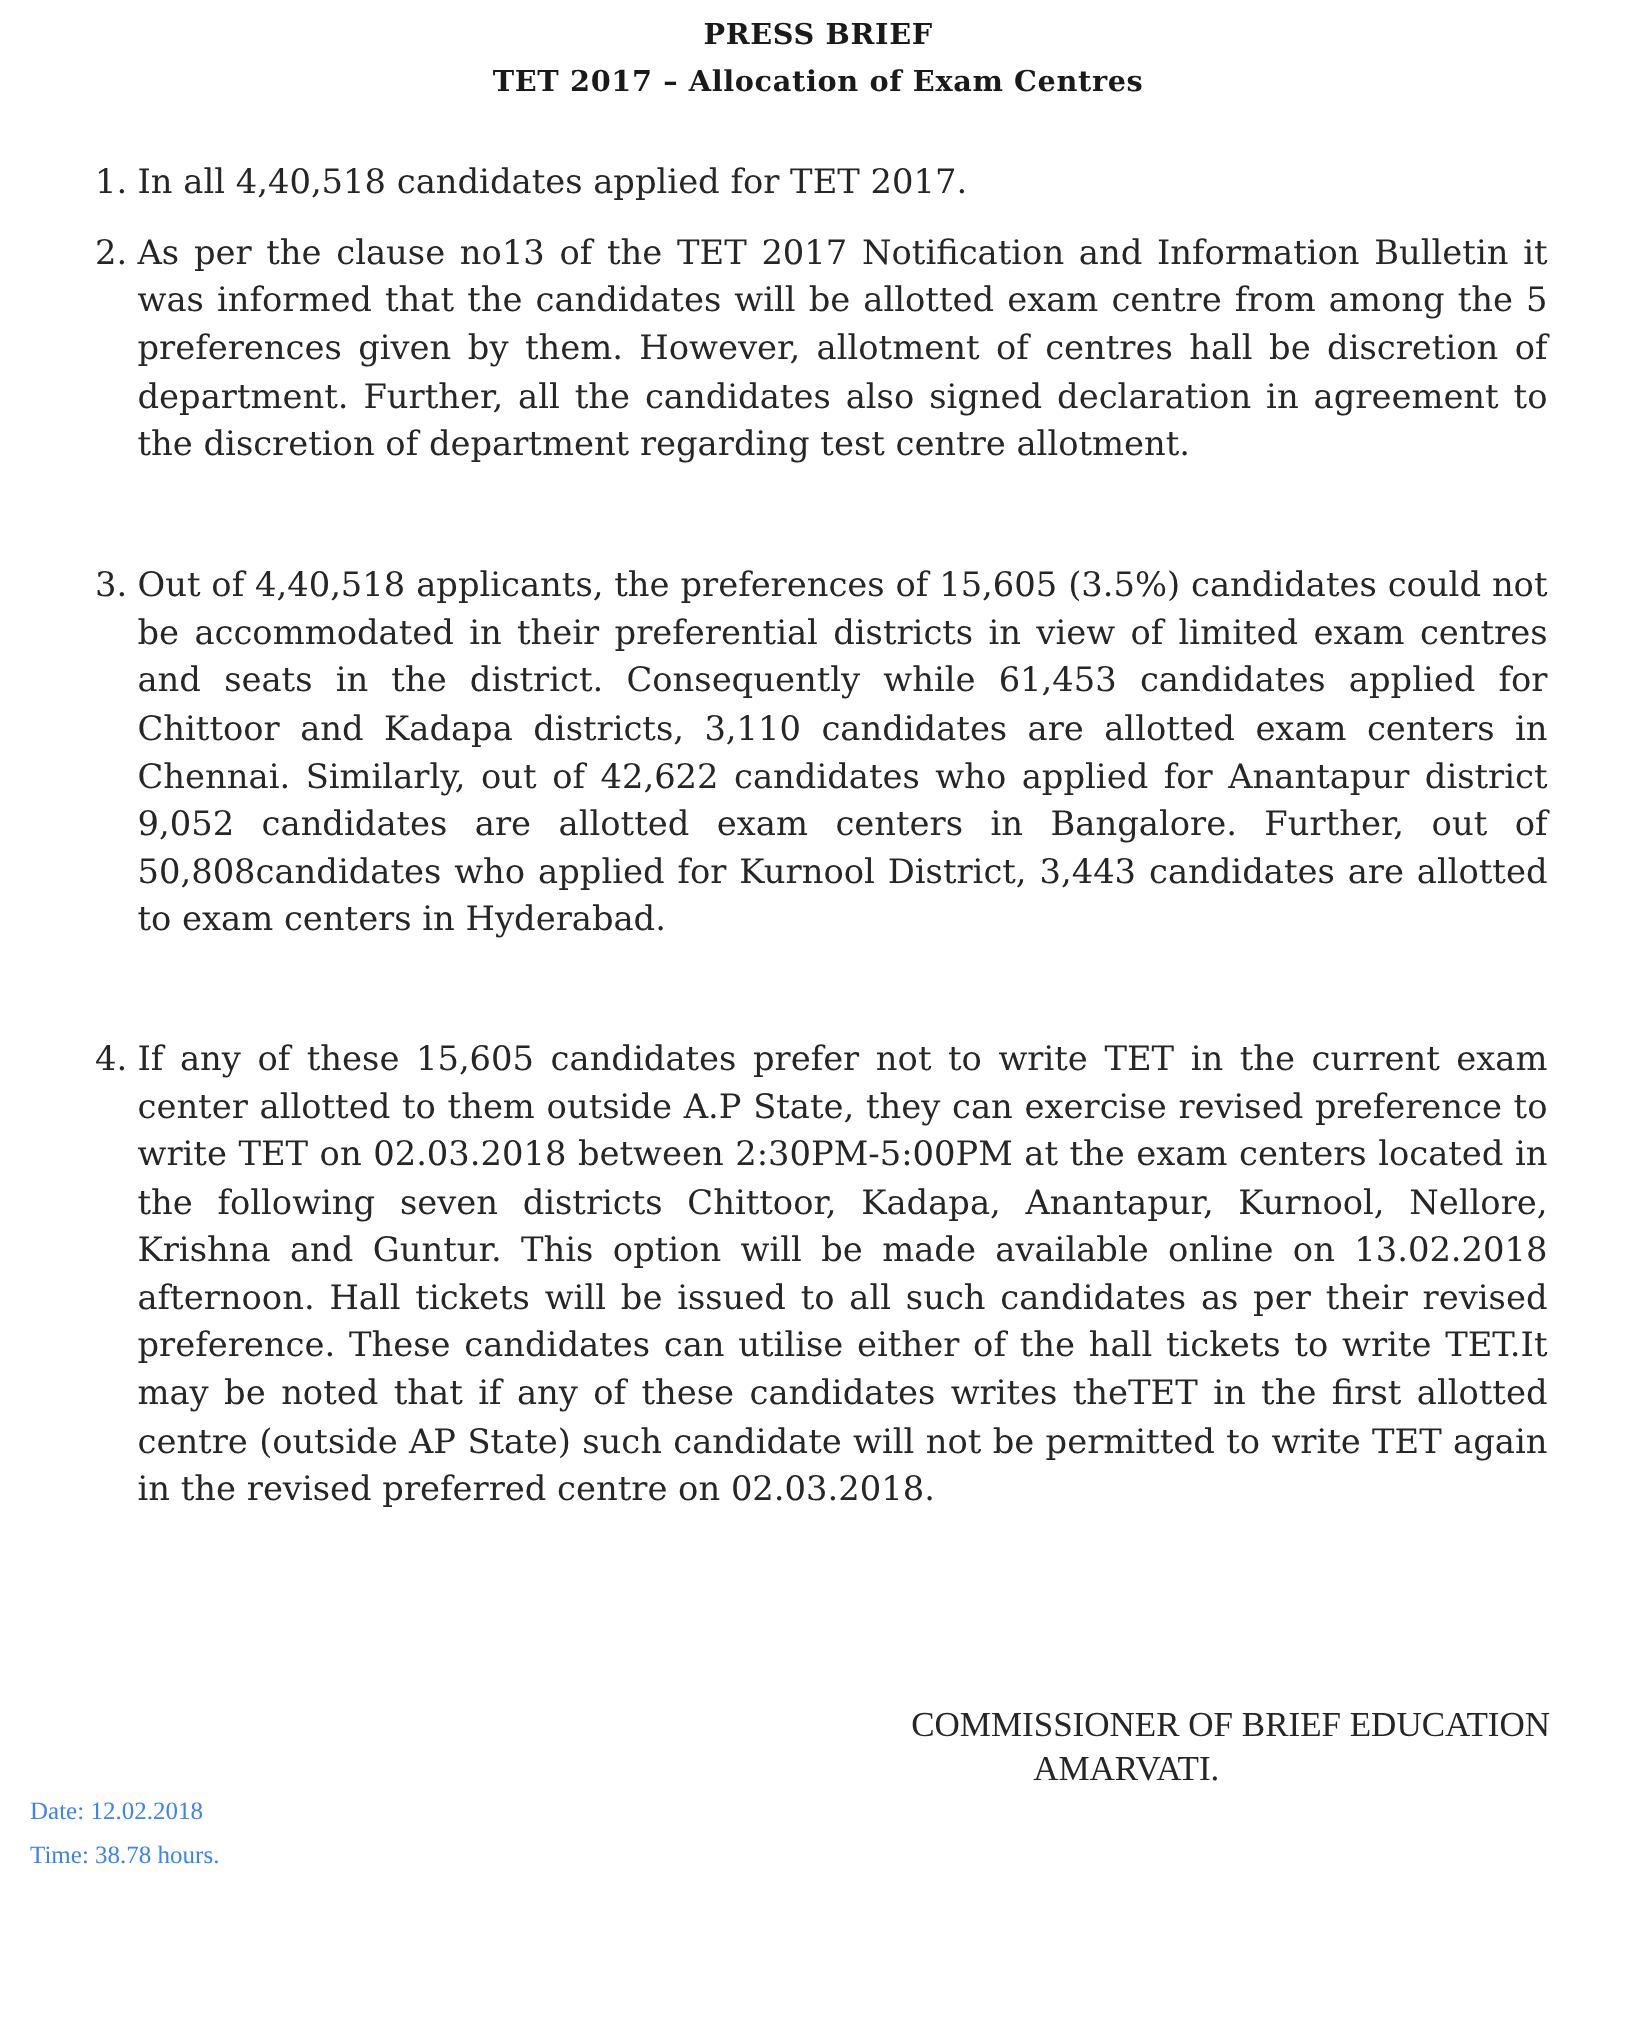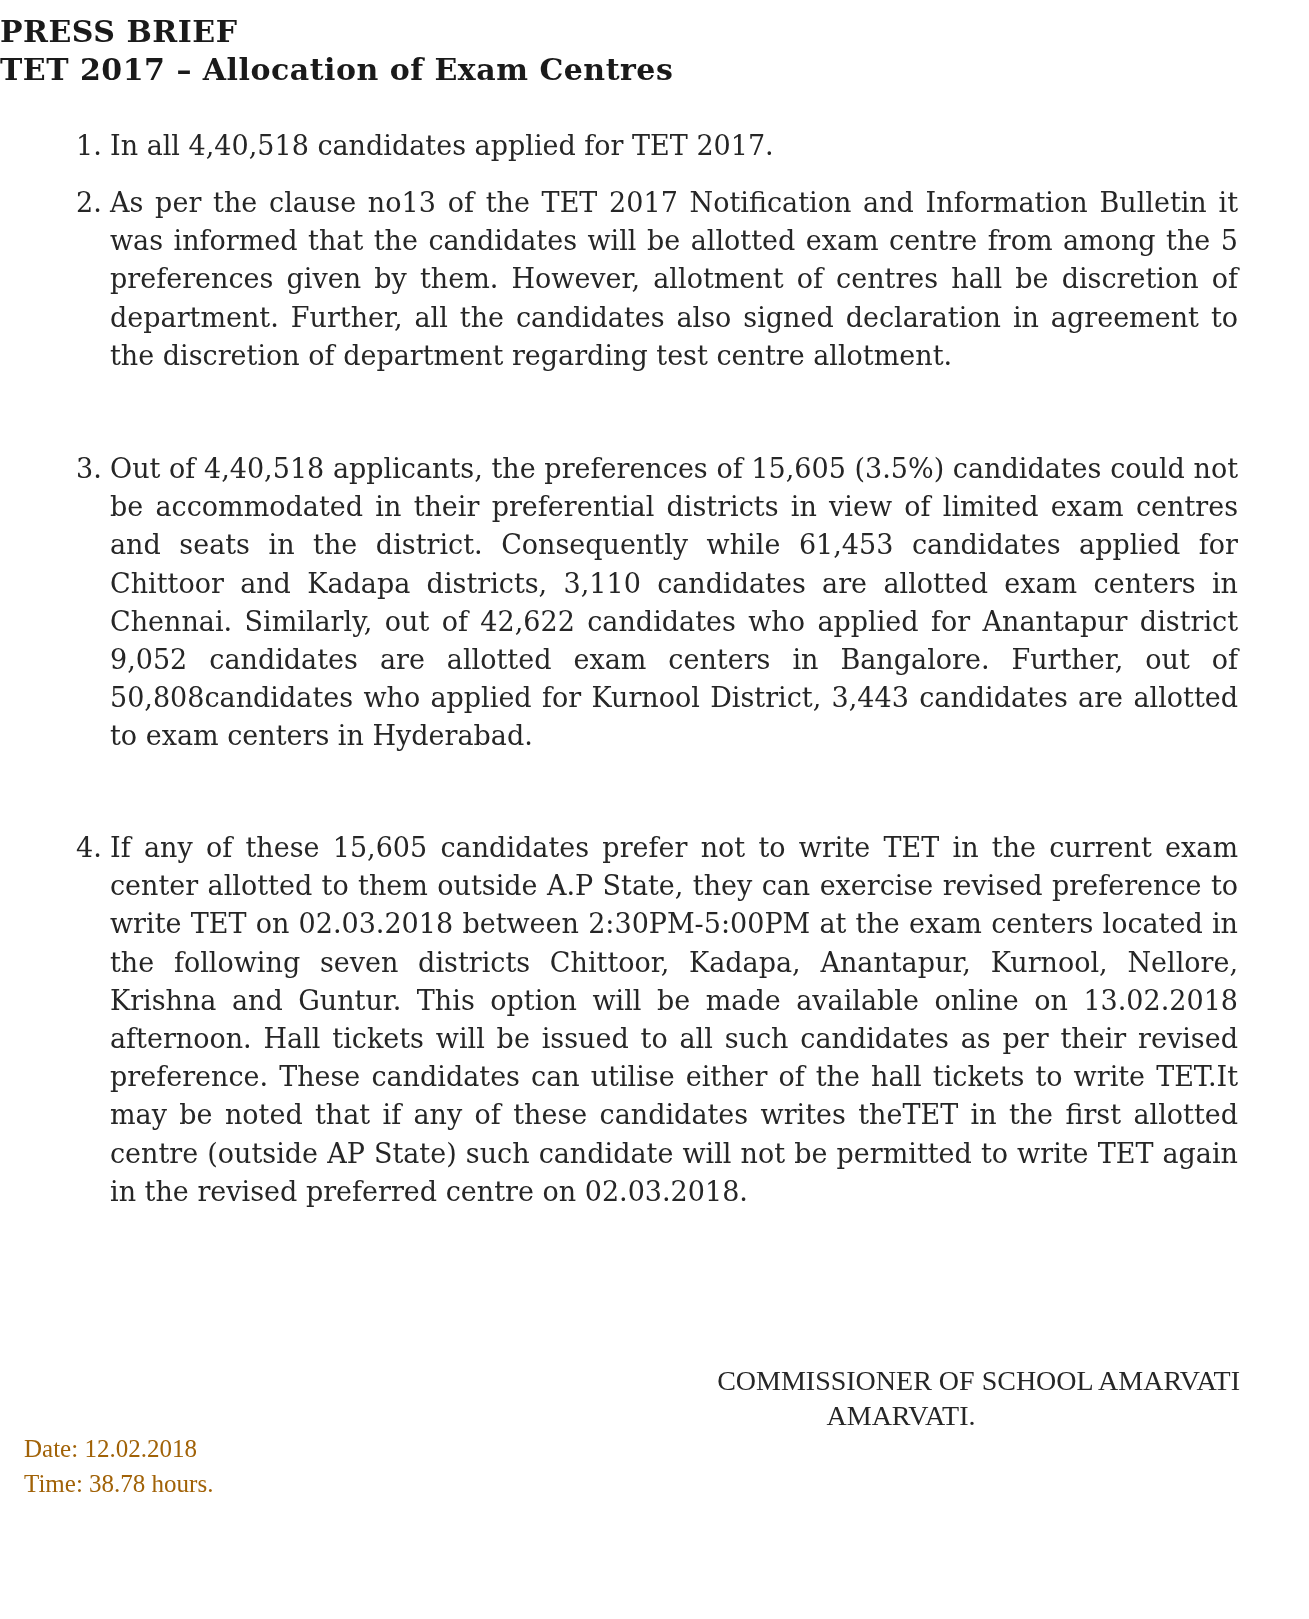--- a/index.html
+++ b/index.html
@@ -12,23 +12,23 @@
       height: 1619px;
       position: relative;
       font-family: "DejaVu Serif", "Liberation Serif", serif;
       color: #1a1a1a;
       overflow: hidden;
     }
     .header {
       position: absolute;
       left: 0;
       width: 1309px;
-      text-align: left;
+      text-align: center;
       font-weight: bold;
-      font-size: 30px;
+      font-size: 23px;
       letter-spacing: 0.5px;
     }
     #title1 { top: 14px; }
     #title2 { top: 52px; }
 
     .item {
       position: absolute;
       left: 76px;
       width: 1162px;
       font-size: 27px;
@@ -61,23 +61,23 @@
       line-height: 34px;
       color: #262626;
     }
     #sign1 { top: 1364px; text-align: right; }
     #sign2 { top: 1399px; left: 578px; width: 646px; }
 
     .dt {
       position: absolute;
       left: 24px;
       font-family: "Liberation Serif", serif;
-      font-size: 25px;
+      font-size: 20px;
       line-height: 34px;
-      color: #a16207;
+      color: #3b82f6;
     }
     #date { top: 1432px; }
     #time { top: 1467px; }
   </style>
 </head>
 <body>
 
 <div id="title1" class="header">PRESS BRIEF</div>
 <div id="title2" class="header">TET 2017 – Allocation of Exam Centres</div>
 
@@ -94,17 +94,17 @@
 <div id="item3" class="item">
   <span class="num">3.</span>
   <div class="body">Out of 4,40,518 applicants, the preferences of  15,605 (3.5%) candidates could not be accommodated in their preferential districts in view of limited exam centres and seats in the district. Consequently while 61,453 candidates applied for Chittoor and Kadapa districts, 3,110 candidates are allotted exam centers in Chennai. Similarly, out of 42,622 candidates who applied for Anantapur district 9,052 candidates are allotted exam centers in Bangalore. Further, out of 50,808candidates who applied for Kurnool District, 3,443 candidates are allotted to exam centers in Hyderabad.</div>
 </div>
 
 <div id="item4" class="item">
   <span class="num">4.</span>
   <div class="body">If any of these 15,605 candidates prefer not to write TET in the current exam center allotted to them outside A.P State, they can exercise revised preference to write TET on 02.03.2018 between 2:30PM-5:00PM at the exam centers located in the following seven districts Chittoor, Kadapa, Anantapur, Kurnool, Nellore, Krishna and Guntur. This option will be made available online on 13.02.2018 afternoon. Hall tickets will be issued to all such candidates as per their revised preference. These candidates can utilise either of the hall tickets to write TET.It may be noted that if any of these candidates writes theTET in the first allotted centre (outside AP State) such candidate will not be permitted to write TET again in the revised preferred centre on 02.03.2018.</div>
 </div>
 
-<div id="sign1" class="sign">COMMISSIONER OF SCHOOL AMARVATI</div>
+<div id="sign1" class="sign">COMMISSIONER OF BRIEF EDUCATION</div>
 <div id="sign2" class="sign">AMARVATI.</div>
 
 <div id="date" class="dt">Date: 12.02.2018</div>
 <div id="time" class="dt">Time: 38.78 hours.</div>
 
 </body></html>

